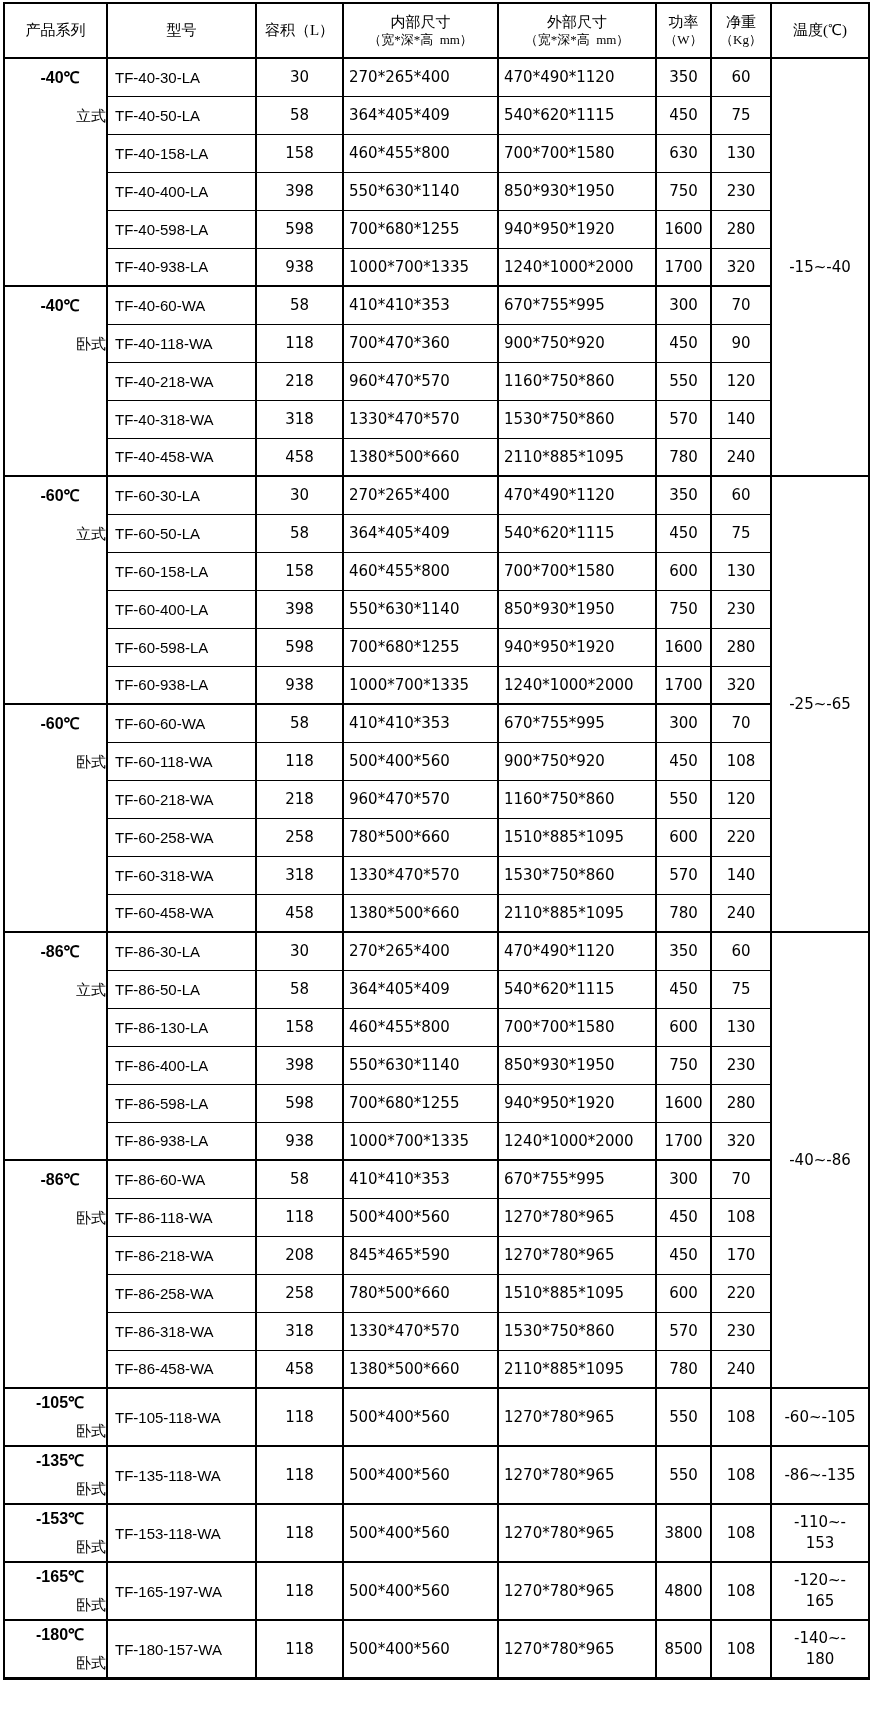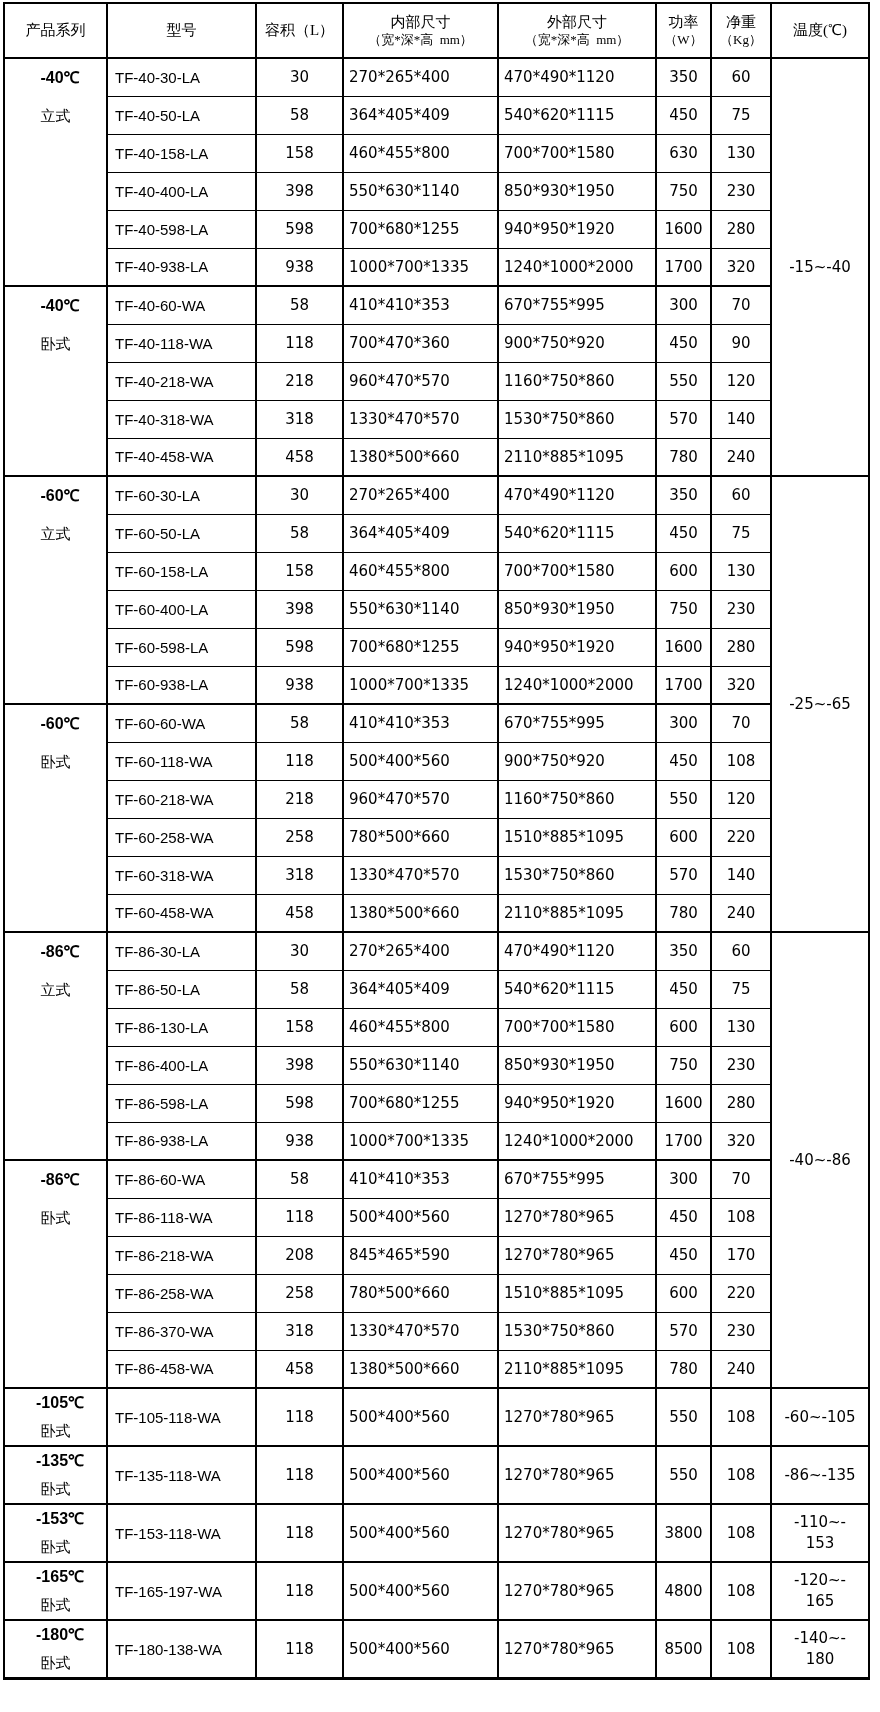--- a/index.html
+++ b/index.html
@@ -70,21 +70,21 @@
   td.series-cell { vertical-align: top; }
   td.series-cell .line { height: 38px; line-height: 38px; }
   tr.tall td.series-cell { vertical-align: middle; }
   tr.tall td.series-cell .line { height: 28px; line-height: 28px; }
   .series-temp {
     font-weight: bold;
     font-size: 16px;
     font-family: "Liberation Sans", sans-serif;
     padding-left: 9px;
   }
-  .series-type { font-size: 15px; font-family: "Liberation Serif", serif; }
+  .series-type { font-size: 15px; font-family: "Liberation Serif", serif; text-align: right; }
   td.temp-range-cell {
     font-family: "DejaVu Sans", sans-serif;
     font-size: 15px;
     white-space: pre-line;
     line-height: 1.4;
   }
 </style>
 </head>
 <body>
 
@@ -410,21 +410,21 @@
         </tr>
         <tr>
           <td class="model-cell">TF-86-258-WA</td>
           <td class="num-cell">258</td>
           <td class="dim-cell">780*500*660</td>
           <td class="dim-cell">1510*885*1095</td>
           <td class="num-cell">600</td>
           <td class="num-cell">220</td>
         </tr>
         <tr>
-          <td class="model-cell">TF-86-370-WA</td>
+          <td class="model-cell">TF-86-318-WA</td>
           <td class="num-cell">318</td>
           <td class="dim-cell">1330*470*570</td>
           <td class="dim-cell">1530*750*860</td>
           <td class="num-cell">570</td>
           <td class="num-cell">230</td>
         </tr>
         <tr>
           <td class="model-cell">TF-86-458-WA</td>
           <td class="num-cell">458</td>
           <td class="dim-cell">1380*500*660</td>
@@ -484,21 +484,21 @@
           <td class="num-cell">4800</td>
           <td class="num-cell">108</td>
           <td class="temp-range-cell" rowspan="1">-120~-
 165</td>
         </tr>
         <tr class="tall section-start">
           <td class="series-cell" rowspan="1">
             <div class="line series-temp">-180℃</div>
             <div class="line series-type">卧式</div>
           </td>
-          <td class="model-cell">TF-180-138-WA</td>
+          <td class="model-cell">TF-180-157-WA</td>
           <td class="num-cell">118</td>
           <td class="dim-cell">500*400*560</td>
           <td class="dim-cell">1270*780*965</td>
           <td class="num-cell">8500</td>
           <td class="num-cell">108</td>
           <td class="temp-range-cell" rowspan="1">-140~-
 180</td>
         </tr>
       </tbody>
   </table>

